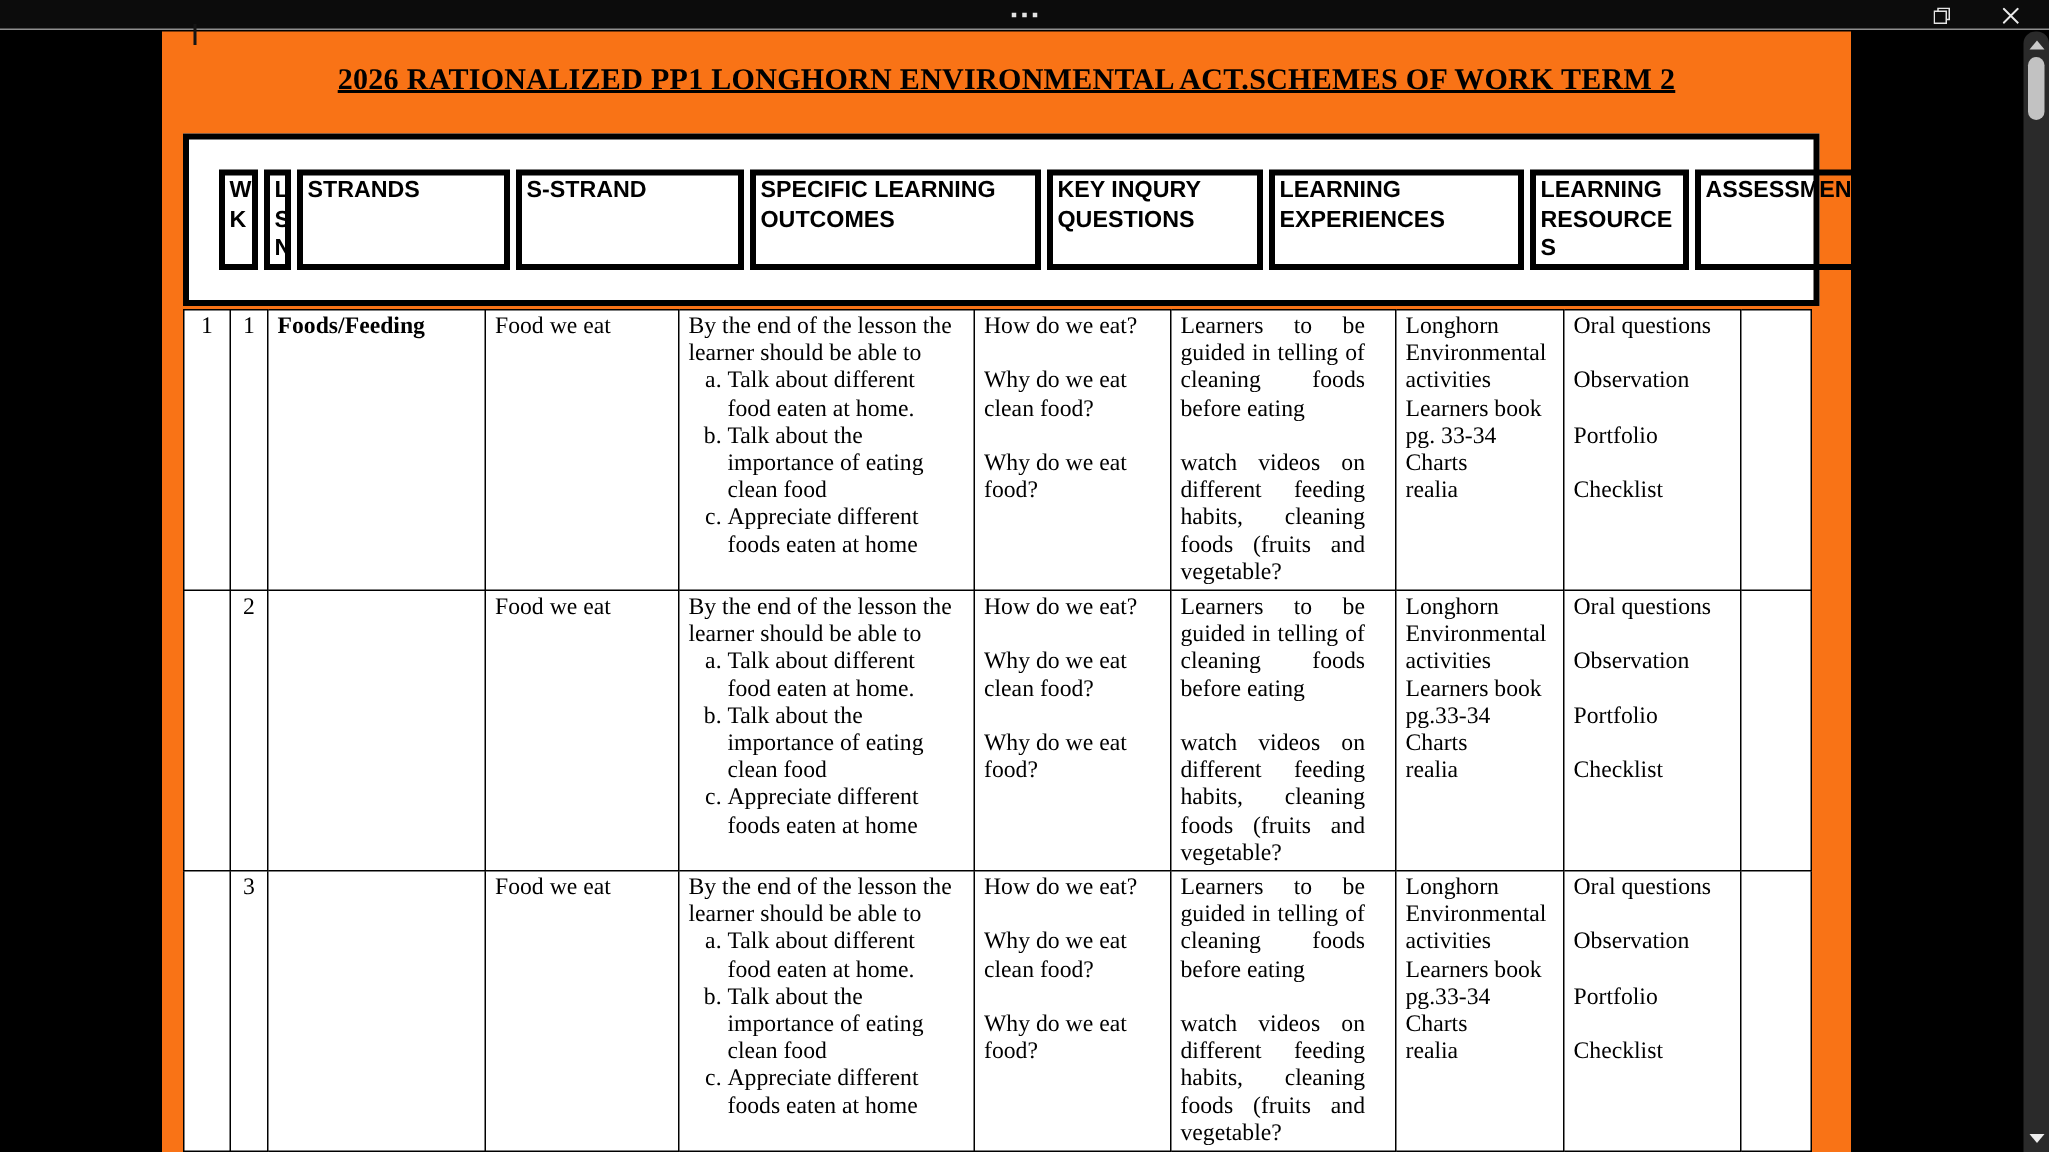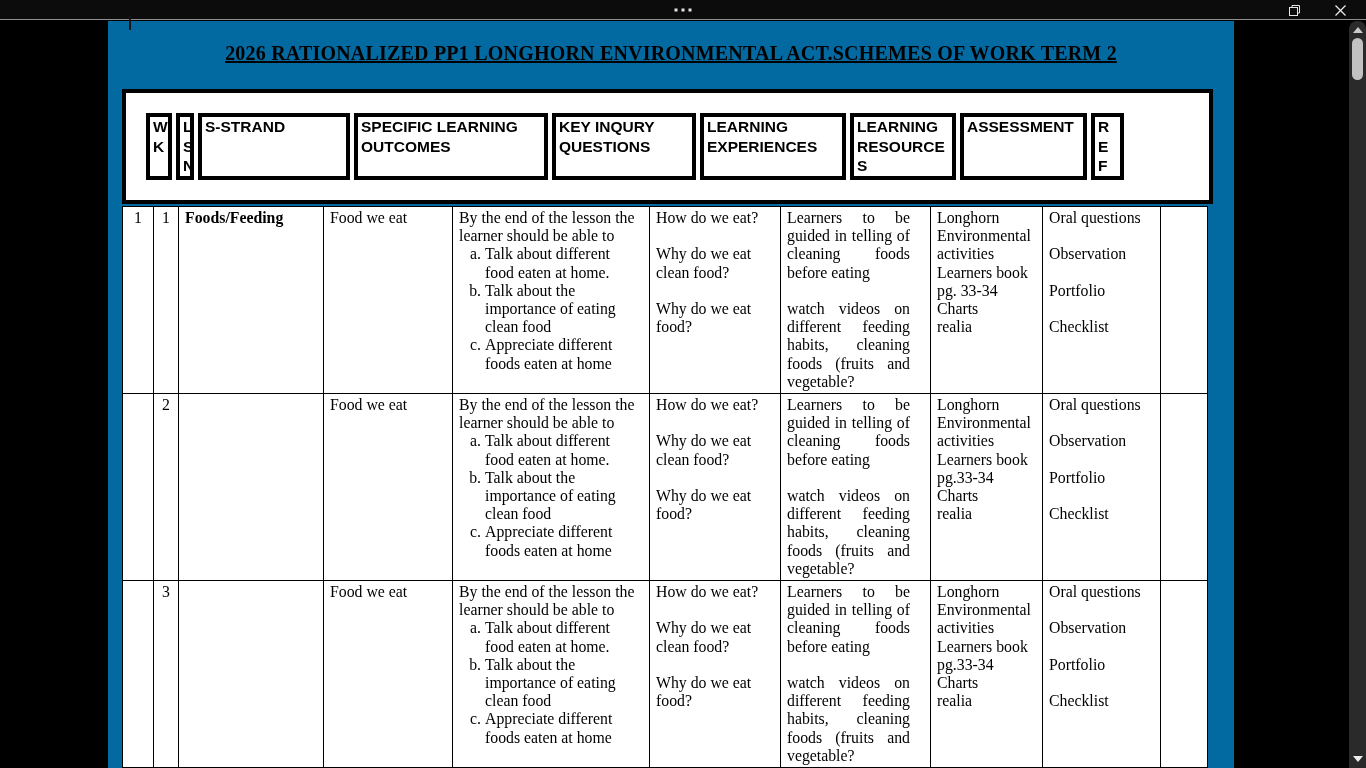--- a/index.html
+++ b/index.html
@@ -21,21 +21,21 @@
     display:flex; align-items:center; justify-content:center; cursor:pointer;
   }
   .win-btn.restore { right:50px; }
   .win-btn.close   { right:4px; }
   .win-btn svg { display:block; }
 
   
   .canvas { position:absolute; left:0; top:21px; width:1366px; height:747px; background:#000; }
   .page {
     position:absolute; left:108px; top:0; width:1126px; height:747px;
-    background:#0369a1;
+    background:#f97316;
   }
   .text-cursor { position:absolute; left:21px; top:-5px; width:2px; height:14px; background:#151515; }
 
   .doc-title {
     position:absolute; top:21px; left:0; right:0; text-align:center;
     font-size:20px; font-weight:bold; text-decoration:underline;
     text-decoration-thickness:2px; letter-spacing:0.2px;
   }
 
   
@@ -43,21 +43,21 @@
     position:absolute; left:14px; top:68px; width:1091px; height:115px;
     border:4px solid #000; padding:20px; display:flex; gap:4px; background:#fff;
   }
   .head-cell {
     border:4px solid #000; padding:0 3px; flex:0 0 auto;
     font-family:"Liberation Sans","DejaVu Sans",sans-serif;
     font-weight:bold; font-size:15.5px; line-height:19.5px;
     overflow-wrap:anywhere; word-break:break-word;
   }
   .hw0{width:26px} .hw1{width:18px} .hw2{width:142px} .hw3{width:152px}
-  .hw4{width:194px} .hw5{width:144px} .hw6{width:146px} .hw7{width:106px}
+  .hw4{width:194px} .hw5{width:144px} .hw6{width:170px} .hw7{width:106px}
   .hw8{width:127px} .hw9{width:33px}
 
   
   .body-table {
     position:absolute; left:14px; top:185px; width:1085px;
     border-collapse:collapse; table-layout:fixed; background:#fff;
     font-size:15.8px; line-height:18.2px;
   }
   .body-table td { border:1px solid #000; vertical-align:top; padding:2px 5px 2px 6px; }
   .body-table tr { height:183px; }
@@ -122,20 +122,21 @@
 <div class="canvas">
 
   <div class="page">
     <div class="text-cursor"></div>
 
     <div class="doc-title">2026 RATIONALIZED PP1 LONGHORN ENVIRONMENTAL ACT.SCHEMES OF WORK TERM 2</div>
 
     <div class="head-outer">
       <div class="head-cell hw0">WK</div>
       <div class="head-cell hw1">LSN</div>
+      <div class="head-cell hw2">STRANDS</div>
       <div class="head-cell hw3">S-STRAND</div>
       <div class="head-cell hw4">SPECIFIC LEARNING OUTCOMES</div>
       <div class="head-cell hw5">KEY INQURY QUESTIONS</div>
       <div class="head-cell hw6">LEARNING EXPERIENCES</div>
       <div class="head-cell hw7">LEARNING RESOURCES</div>
       <div class="head-cell hw8">ASSESSMENT</div>
       <div class="head-cell hw9">REF</div>
     </div>
 
     <table class="body-table">

